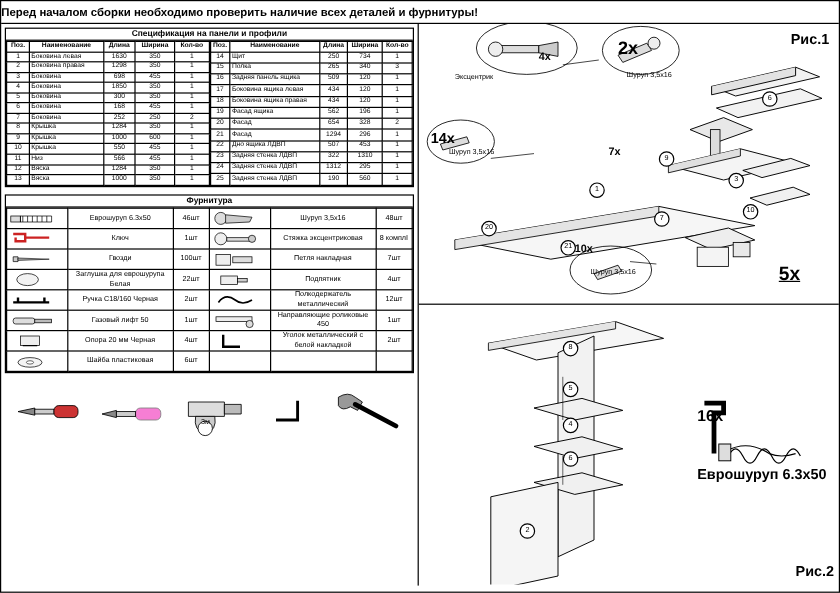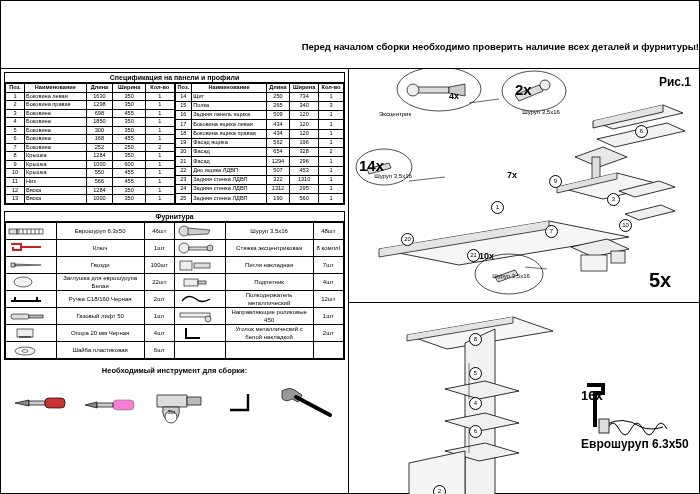--- a/index.html
+++ b/index.html
@@ -5,23 +5,22 @@
   html,body{margin:0;padding:0;}
   body{
     width:700px;height:494px;
     background:#ffffff;
     font-family:"Liberation Sans", sans-serif;
     color:#000;
     overflow:hidden;
   }
   .page{position:relative;width:700px;height:494px;box-sizing:border-box;border:1px solid #000;}
   .title{
-    text-align:right;font-size:9.5px;font-weight:bold;padding:4px 0 16px;
+    text-align:left;font-size:9.5px;font-weight:bold;padding:4px 0 3px;
     border-bottom:1px solid #000;
-    margin-top:36px;
   }
   .cols{display:flex;height:468px;}
   .left{width:348px;border-right:1px solid #000;box-sizing:border-box;position:relative;}
   .right{width:350px;position:relative;}
   .rightTop{height:234px;border-bottom:1px solid #000;position:relative;box-sizing:border-box;}
   .rightBot{height:233px;position:relative;box-sizing:border-box;}
 
   .blk{margin:3px 3px 0 3px;border:1px solid #000;box-sizing:border-box;}
   .blkTitle{text-align:center;font-size:7px;font-weight:bold;padding:1px 0;border-bottom:1px solid #000;}
   table{border-collapse:collapse;width:100%;font-size:5.6px;}
@@ -412,21 +411,20 @@
                 <td class="qt">6шт</td>
                 <td class="ic"></td>
                 <td class="nm"></td>
                 <td class="qt"></td>
               </tr>
             </tbody>
         </table>
       </div>
 
       <div class="tools">
-        <div class="toolsTitle">Необходимый инструмент для сборки:</div>
         <div class="toolsRow">
           <span>
             <svg width="54" height="20" viewBox="0 0 54 20">
                 <path d="M2 10 L16 7 L16 13 Z" fill="#888" stroke="#000" stroke-width="0.7"></path>
                 <rect x="16" y="8" width="16" height="4" fill="#ccc" stroke="#000" stroke-width="0.7"></rect>
                 <rect x="32" y="5" width="20" height="10" rx="4" fill="#c33" stroke="#000" stroke-width="0.7"></rect>
               </svg>
           </span>
           <span>
             <svg width="54" height="22" viewBox="0 0 54 22">
@@ -503,23 +501,23 @@
         </svg>
 
         <div class="lbl" style="left:20px;top:42px;width:52px;">Эксцентрик</div>
         <div class="lbl" style="left:170px;top:40px;width:44px;">Шуруп 3,5х16</div>
         <div class="lbl" style="left:22px;top:104px;width:44px;">Шуруп 3,5х16</div>
         <div class="lbl" style="left:140px;top:204px;width:44px;">Шуруп 3,5х16</div>
 
         <div class="big" style="left:100px;top:22px;font-size:9px;">4х</div>
         <div class="big" style="left:166px;top:12px;font-size:15px;">2х</div>
         <div class="big" style="left:158px;top:101px;font-size:9px;">7х</div>
-        <div class="big" style="left:10px;top:88px;font-size:15px;">14х</div>
+        <div class="big" style="left:10px;top:88px;font-size:12px;">14х</div>
         <div class="big" style="left:130px;top:182px;font-size:9px;">10х</div>
-        <div class="big" style="left:300px;top:200px;font-size:20px;">5х</div>
+        <div class="big" style="left:300px;top:200px;font-size:16px;text-decoration:underline;">5х</div>
 
         <div class="bal" style="left:286px;top:56px;">6</div>
         <div class="bal" style="left:200px;top:106px;">9</div>
         <div class="bal" style="left:142px;top:132px;">1</div>
         <div class="bal" style="left:258px;top:124px;">3</div>
         <div class="bal" style="left:270px;top:150px;">10</div>
         <div class="bal" style="left:52px;top:164px;">20</div>
         <div class="bal" style="left:118px;top:180px;">21</div>
         <div class="bal" style="left:196px;top:156px;">7</div>
       </div>

